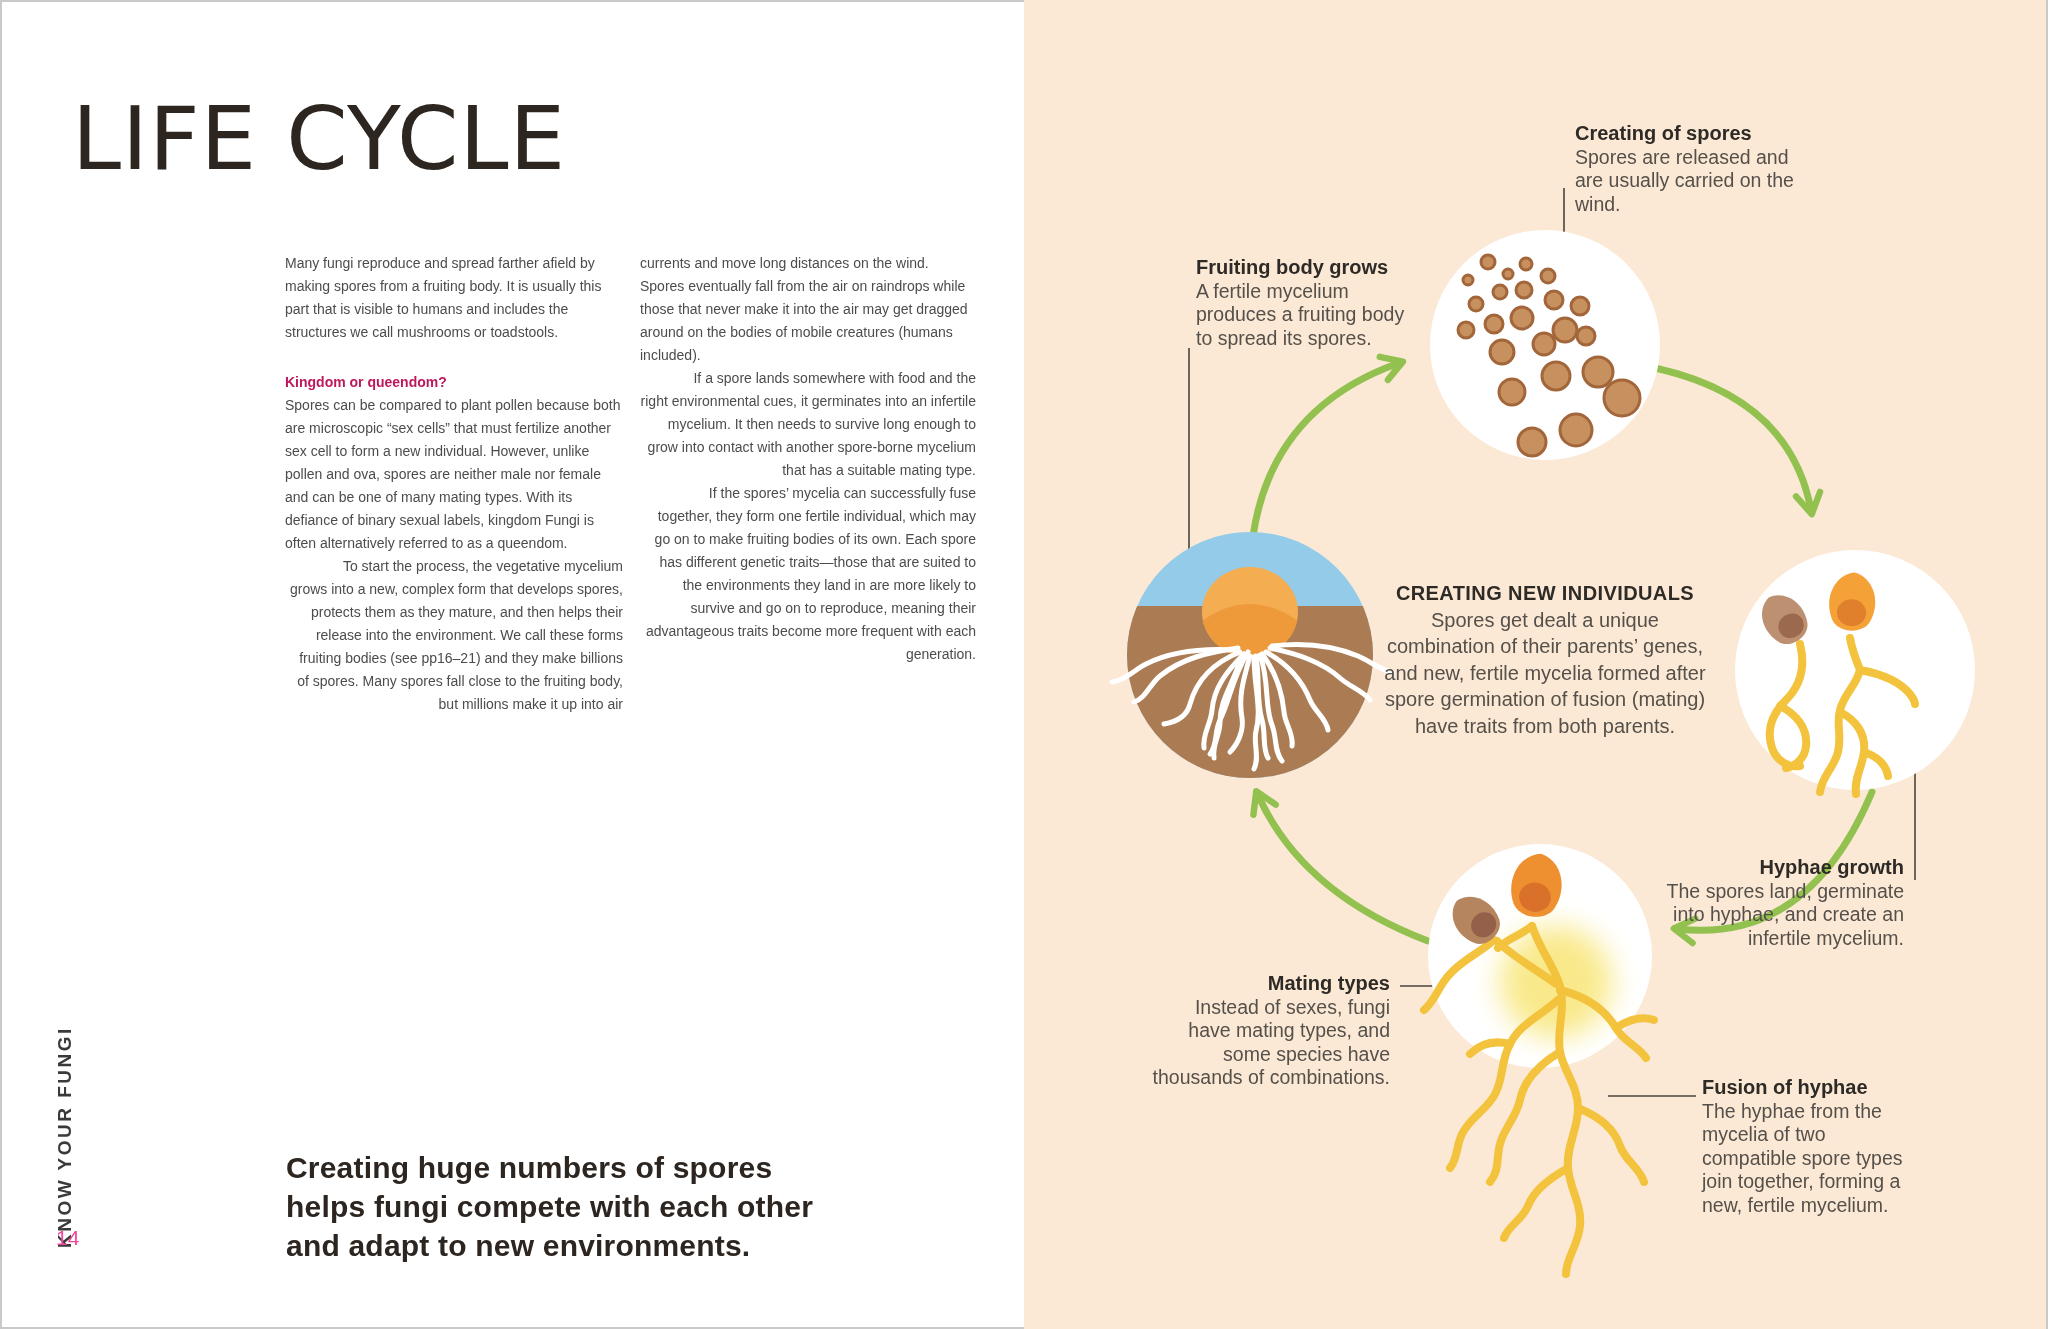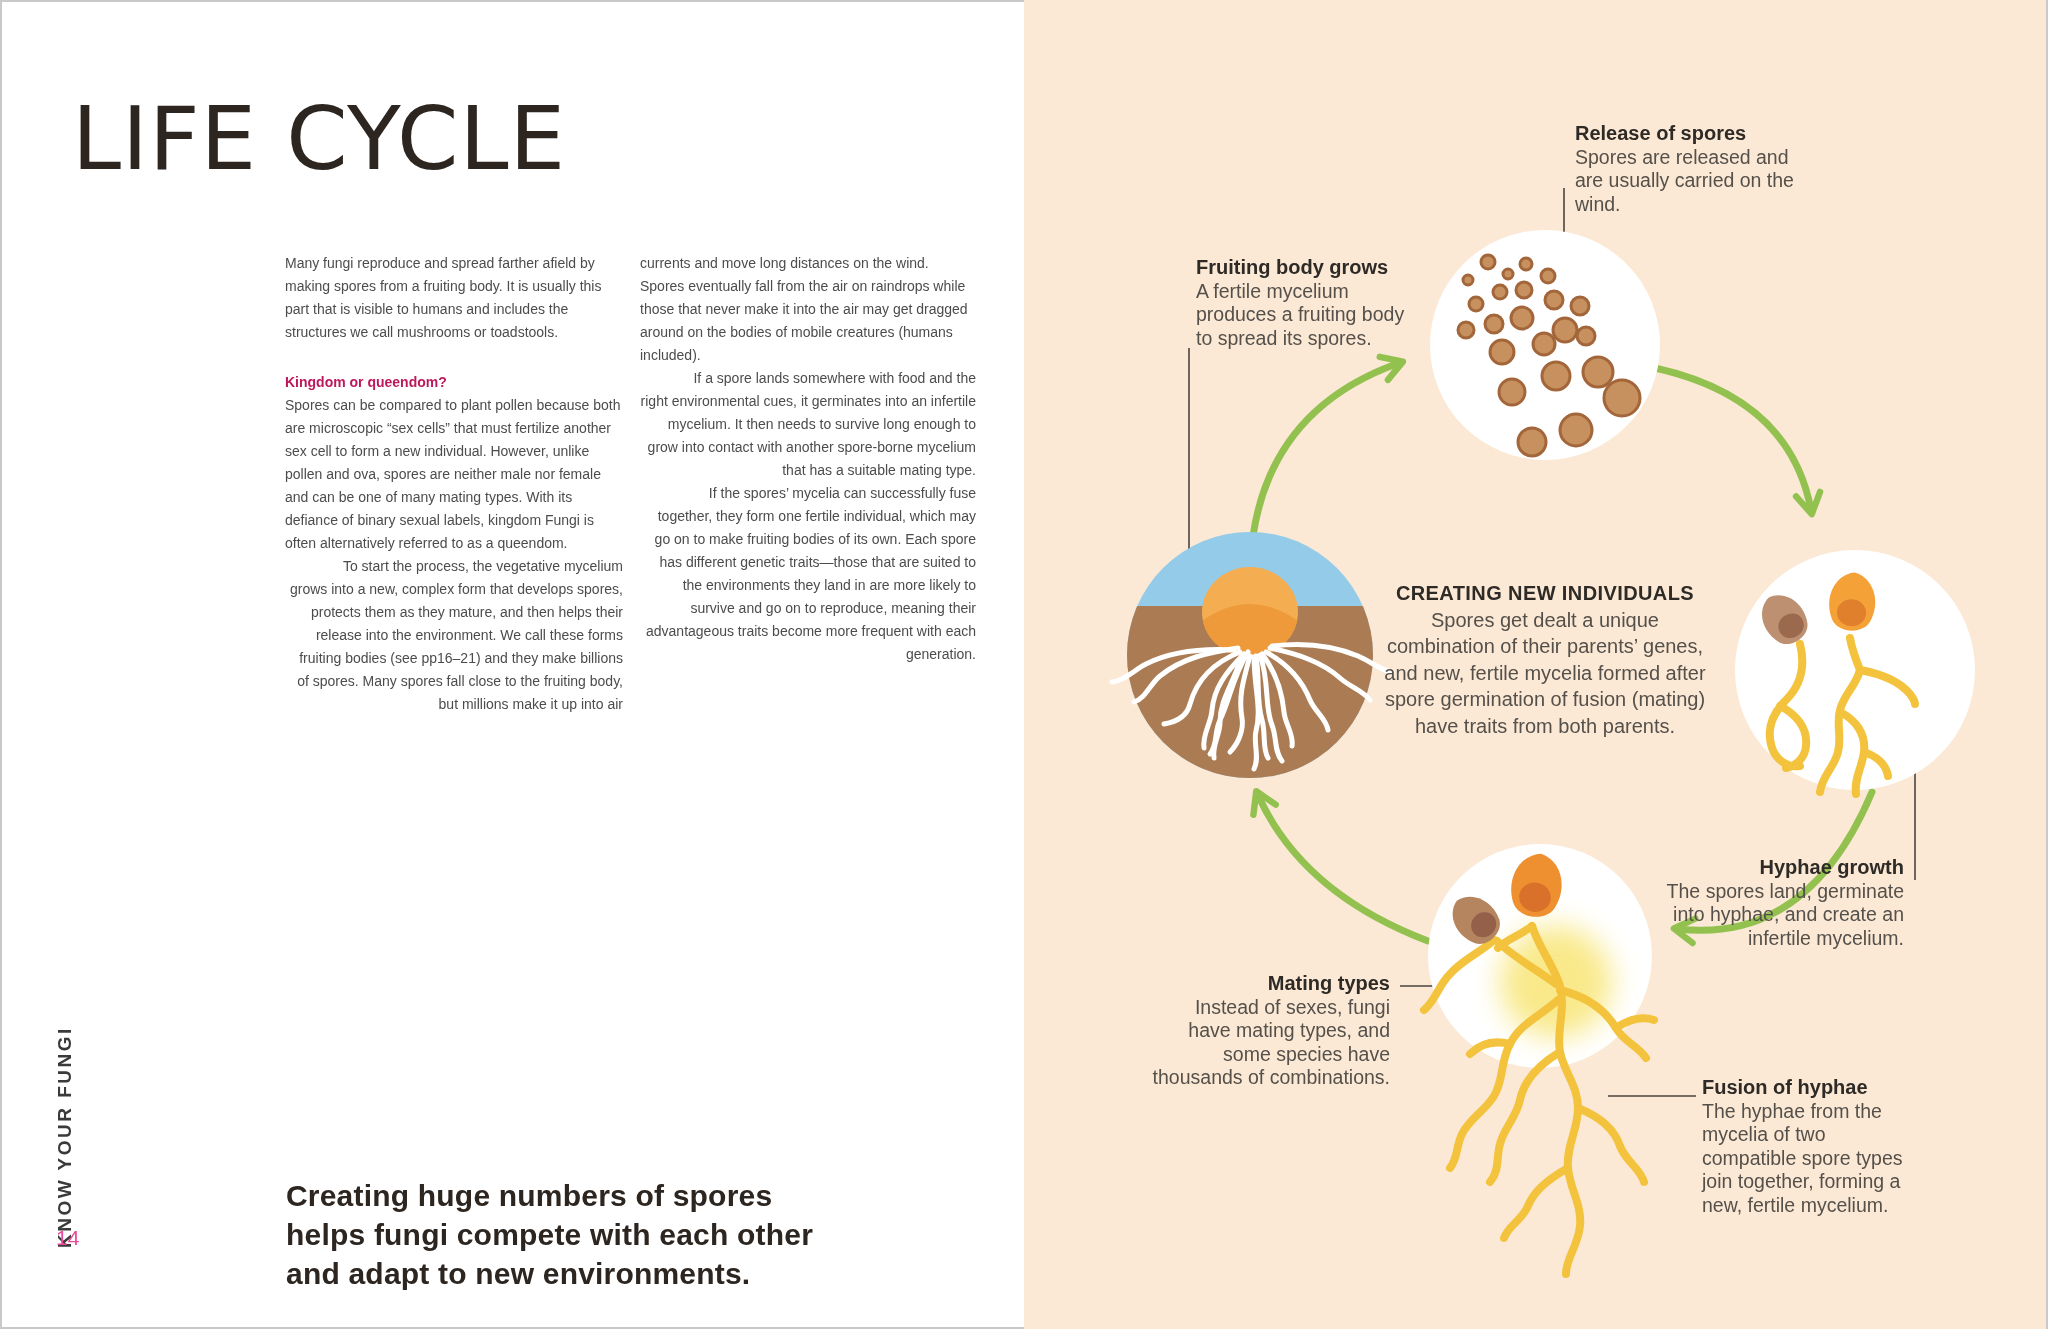--- a/index.html
+++ b/index.html
@@ -8,21 +8,21 @@
   .abs{position:absolute;}
   
   .main-title{left:72px;top:28px;font-family:"DejaVu Sans",sans-serif;font-weight:normal;
               font-size:88px;letter-spacing:1px;color:#2c2520;}
   .col{width:338px;font-size:14px;line-height:23px;color:#4c4c4c;}
   .col p{margin:0;}
   .col .gap{margin-top:27px;}
   .col .h{font-weight:bold;color:#be185d;}
   .col .indent{text-indent:40px;text-align:right;}
   .pull-quote{left:286px;top:1148px;width:560px;font-weight:bold;font-size:30px;line-height:39px;
-              color:#2c2520;letter-spacing:0.2px;margin-top:28px;}
+              color:#2c2520;letter-spacing:0.2px;}
   .spine{left:54px;top:1248px;width:320px;transform:rotate(-90deg);transform-origin:0 0;
          font-weight:bold;font-size:19px;letter-spacing:2.5px;color:#3a3a3a;white-space:nowrap;}
   .pagenum{left:56px;top:1226px;font-size:21px;color:#ec4899;}
   
   .right-panel{left:1024px;top:0;width:1022px;height:1329px;background:#fbe9d6;}
   .lbl{color:#55504a;font-size:19.5px;line-height:23.5px;}
   .lbl .t{font-weight:bold;color:#2e2a26;font-size:20px;}
   .lbl.right{text-align:right;}
   .lbl.center{text-align:center;}
   .lbl-release{left:1575px;top:122px;width:232px;}
@@ -189,21 +189,21 @@
           <ellipse cx="0" cy="6" rx="13" ry="12" fill="#d9712a"></ellipse>
       </g>
       <g transform="translate(1478,922) rotate(-45)">
         <use href="#tear" fill="#b5855f"></use>
           <ellipse cx="2" cy="6" rx="13" ry="12" fill="#94604a"></ellipse>
       </g>
     </g>
   </svg>
 
   <div class="abs lbl lbl-release">
-    <div class="t">Release of spores</div>
+    <div class="t">Creating of spores</div>
     <div>Spores are released and are usually carried on the wind.</div>
   </div>
 
   <div class="abs lbl lbl-fruiting">
     <div class="t">Fruiting body grows</div>
     <div>A fertile mycelium produces a fruiting body to spread its spores.</div>
   </div>
 
   <div class="abs lbl right lbl-hyphae">
     <div class="t">Hyphae growth</div>

